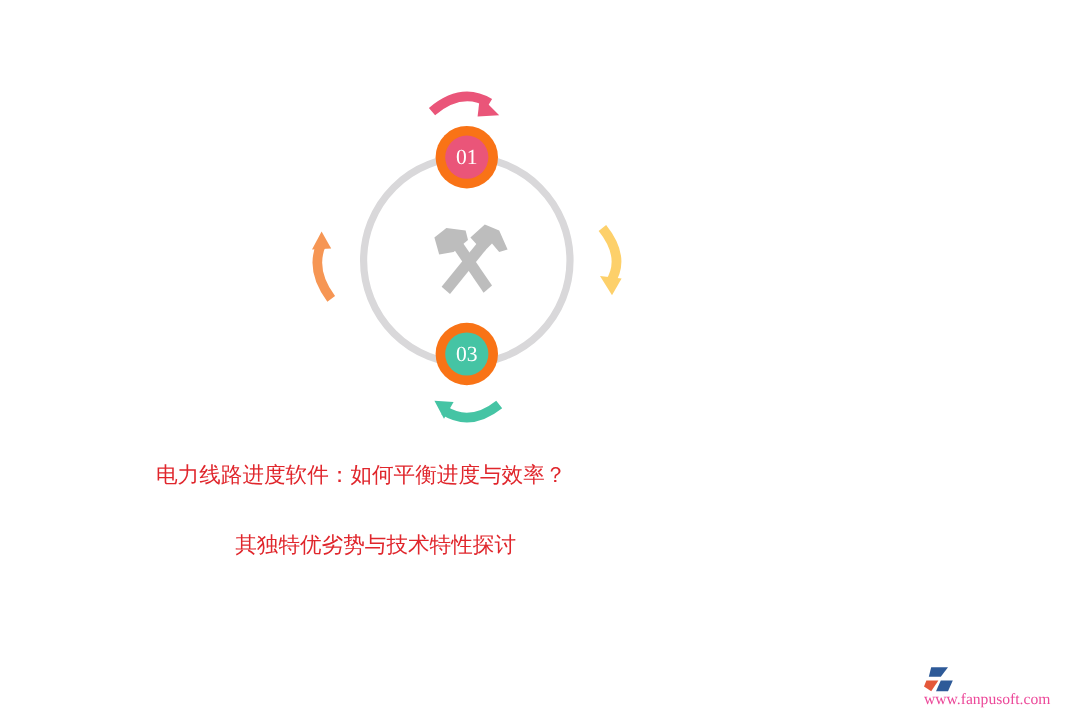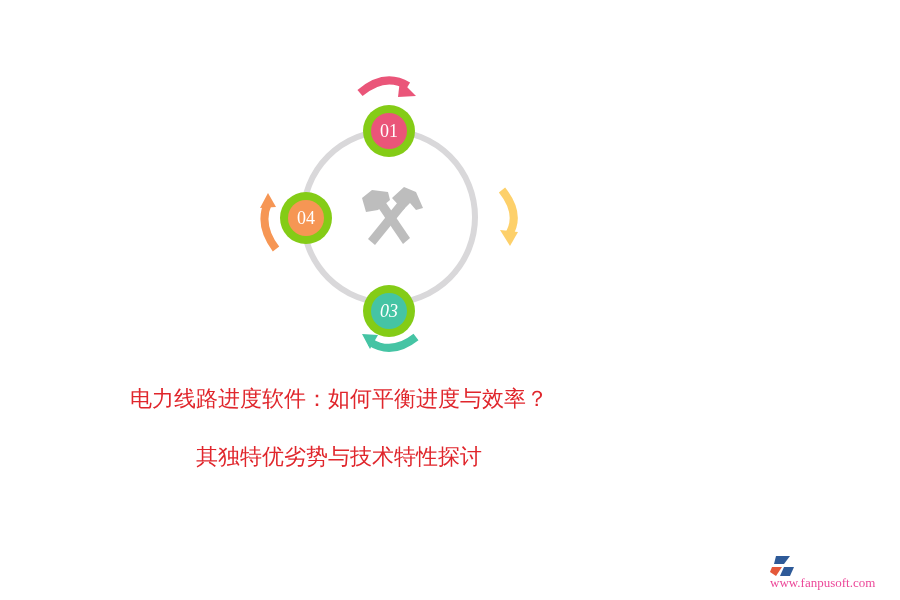--- a/index.html
+++ b/index.html
@@ -1,21 +1,21 @@
 <!DOCTYPE html>
 <html><head>
 <meta charset="utf-8">
 <style>
   html, body { margin:0; padding:0; background:#ffffff; }
   body { width:900px; height:600px; position:relative; overflow:hidden; font-family:"DejaVu Serif", serif; }
   .diagram { position:absolute; left:0; top:0; width:900px; height:380px; }
-  .node { position:absolute; width:52px; height:52px; border-radius:50%; background:#84cc16; }
+  .node { position:absolute; width:52px; height:52px; border-radius:50%; background:#f97316; }
   .node .inner { position:absolute; left:8px; top:8px; width:36px; height:36px; border-radius:50%;
     color:#ffffff; font-family:"Liberation Serif", serif; font-size:18px; line-height:36px; text-align:center; }
-  .title { position:absolute; color:#e0262c; font-family:"DejaVu Serif", serif; font-size:22px; white-space:nowrap; letter-spacing:0px; }
+  .title { position:absolute; color:#e0262c; font-family:"DejaVu Serif", serif; font-size:18px; white-space:nowrap; letter-spacing:0px; }
   .logo { position:absolute; left:770px; top:553px; width:125px; height:42px; }
   .logo-name { position:absolute; left:26px; top:0px; font-family:"DejaVu Sans", sans-serif; font-size:21px; color:#2e5a98; letter-spacing:1px; white-space:nowrap; }
   .logo-url { position:absolute; left:0px; top:22px; font-family:"Liberation Serif", serif; font-size:13px; color:#ec4899; white-space:nowrap; }
 </style>
 </head>
 <body>
 
 <div class="diagram">
   <svg width="900" height="380" style="position:absolute;left:0;top:0;">
 
@@ -49,25 +49,22 @@
 
       <polygon points="398,202 405,208 375,245 368,239"></polygon>
 
       <polygon points="392,198 404,187 416,192 423,208 416,210 410,203 403,210"></polygon>
     </g>
   </svg>
 
   <div class="node" style="left:363px; top:105px;">
     <div class="inner" style="background:#ea5579;">01</div>
   </div>
-  <div class="node" style="left:363px; top:285px;font-style:italic;">
+  <div class="node" style="left:363px; top:269px;">
     <div class="inner" style="background:#45c4a4;">03</div>
-  </div>
-  <div class="node" style="left:280px; top:192px;">
-    <div class="inner" style="background:#f69654;">04</div>
   </div>
 </div>
 
 <div class="title" style="left:130px; top:384px;">电力线路进度软件：如何平衡进度与效率？</div>
 <div class="title" style="left:196px; top:442px;">其独特优劣势与技术特性探讨</div>
 
 <div class="logo">
   <svg width="26" height="24" style="position:absolute;left:0;top:1px;">
     <polygon points="6,2 20,2 14,10 4,10" fill="#2e5a98"></polygon>
     <polygon points="2,13 12,13 6,22 0,18" fill="#e4583a"></polygon>

